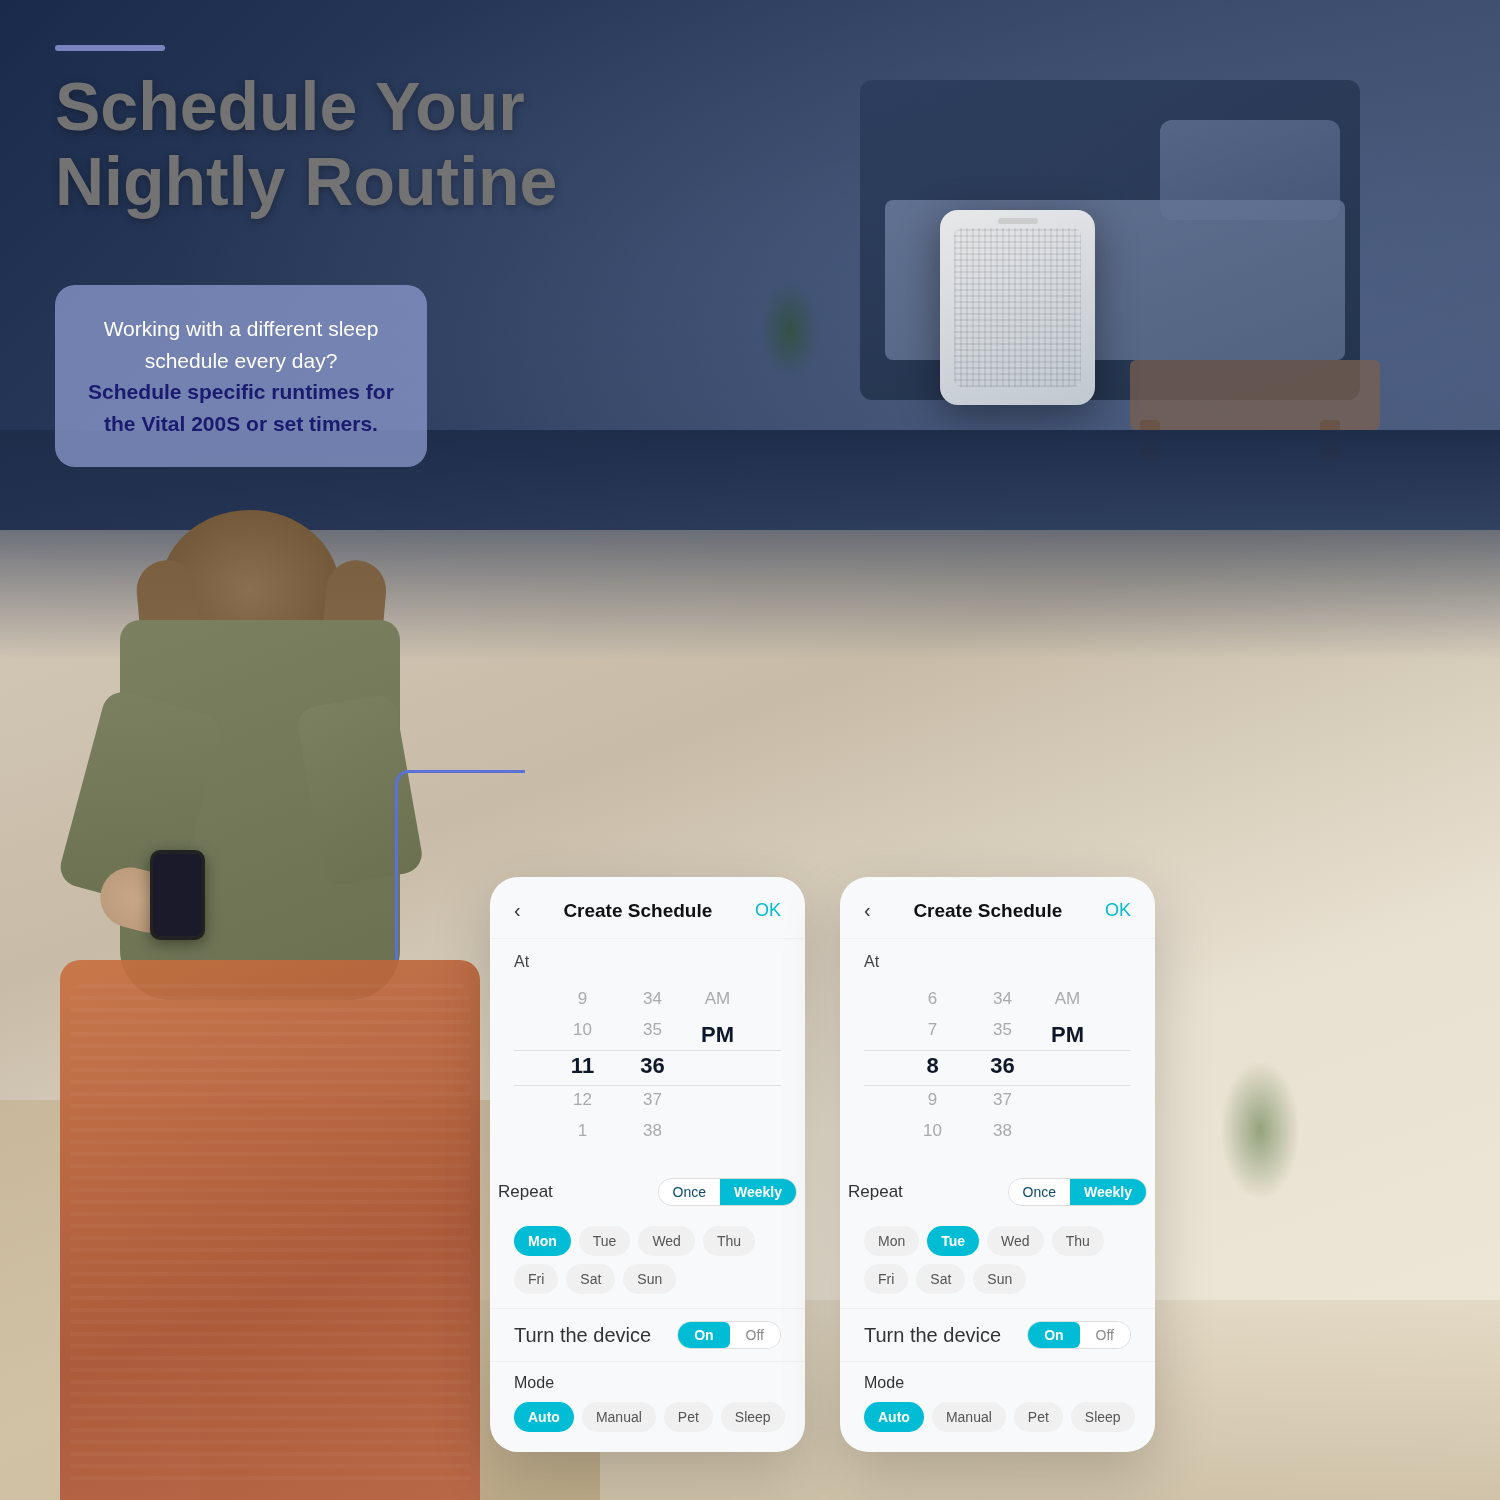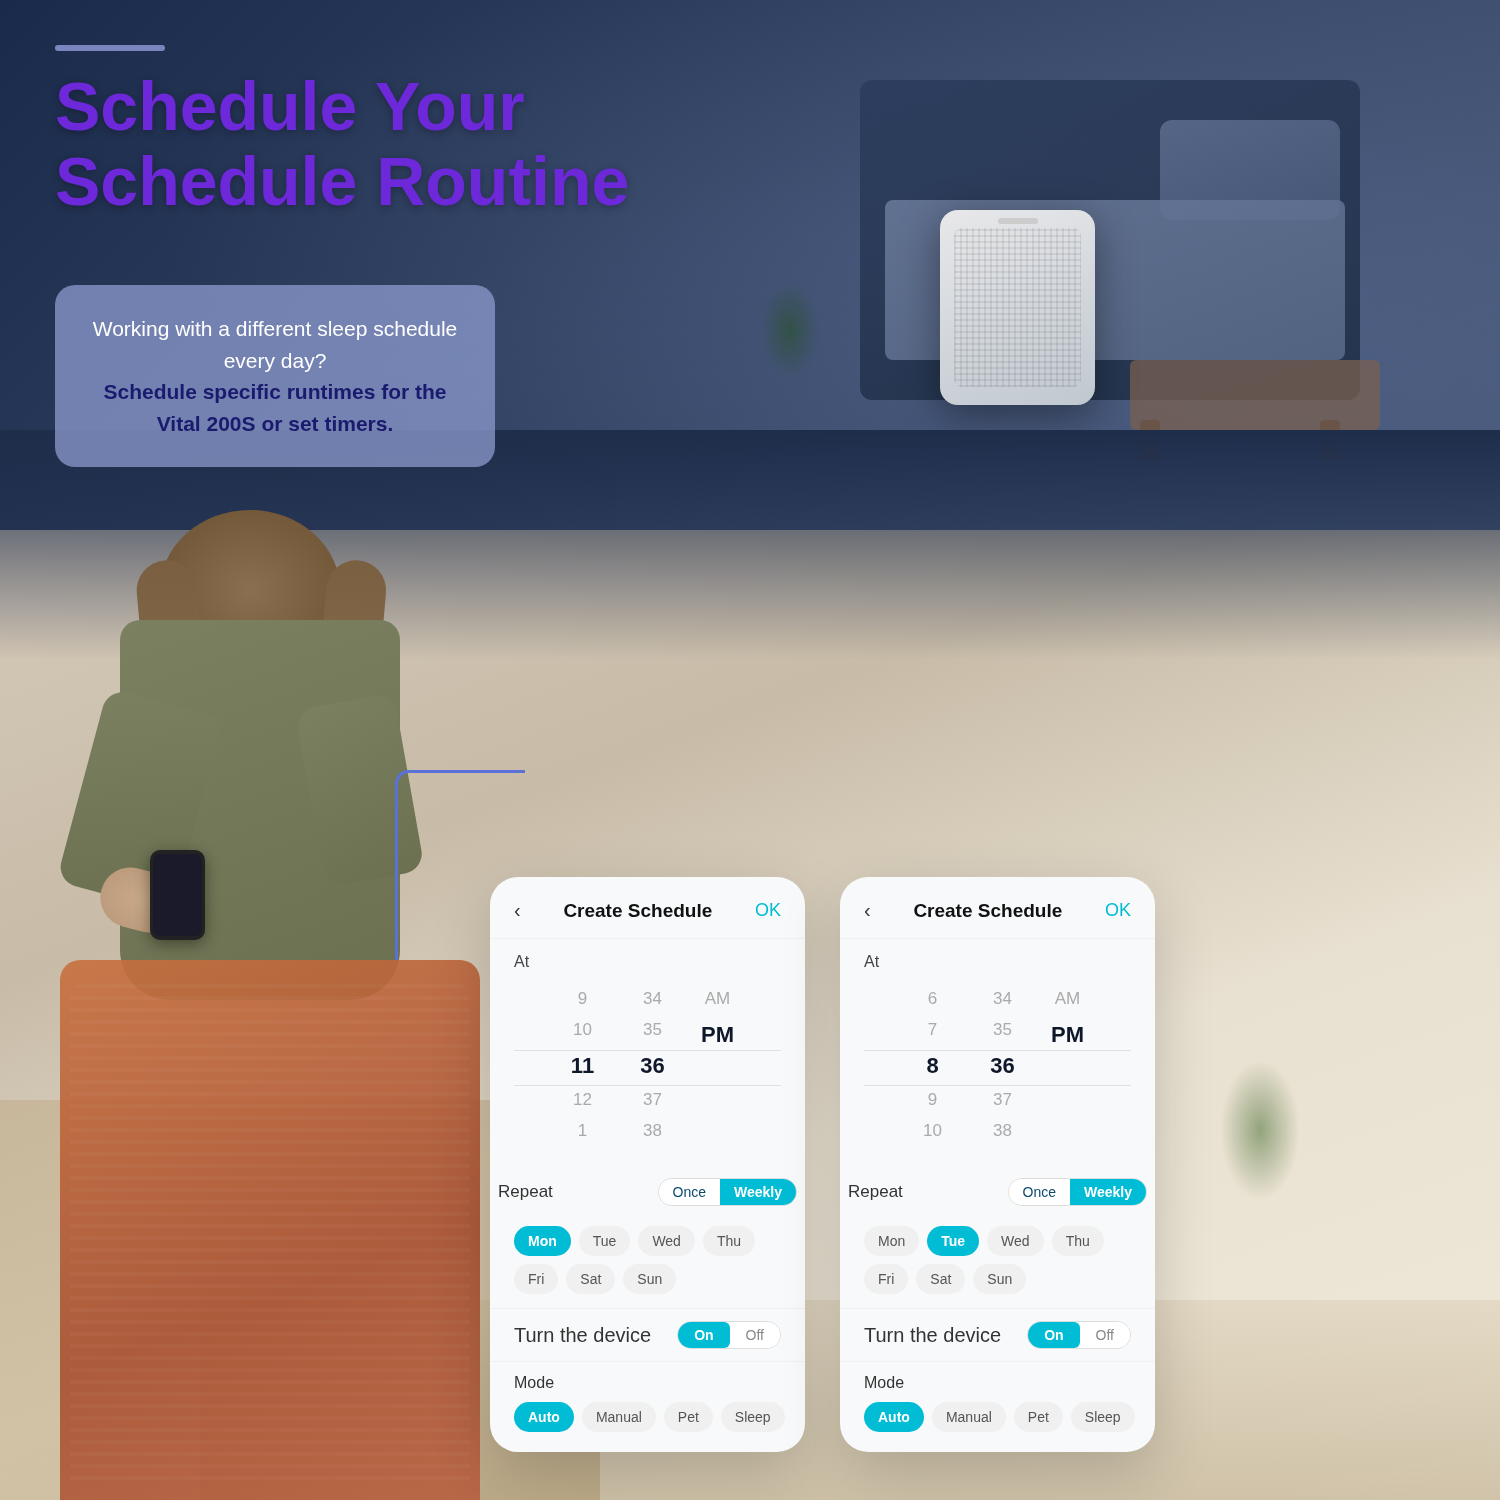--- a/index.html
+++ b/index.html
@@ -50,31 +50,31 @@
       width: 110px;
       height: 6px;
       background: #7a85c0;
       border-radius: 3px;
       margin-bottom: 18px;
     }
 
     .hero-title {
       font-size: 68px;
       font-weight: 800;
-      color: #6d28d9;
+      color: #737373;
       line-height: 1.1;
       text-shadow: 0 2px 8px rgba(0,0,0,0.3);
     }
 
     
     .info-box {
       position: absolute;
       top: 285px;
       left: 55px;
-      width: 440px;
+      width: 372px;
       background: rgba(140, 155, 205, 0.75);
       border-radius: 20px;
       padding: 28px 32px;
     }
 
     .info-box-text {
       font-size: 21px;
       color: white;
       line-height: 1.5;
       text-align: center;
@@ -352,21 +352,21 @@
 </div>
 
 <div style="position:absolute;top:430px;left:0;right:0;height:230px;overflow:hidden;">
   <div style="width:100%;height:100%;background:linear-gradient(180deg,#1e2d4a 0%,rgba(200,180,150,0.0) 100%);"></div>
 </div>
 
 <div class="hero-text">
   <div class="accent-line"></div>
   <div class="hero-title">
     <span>Schedule Your</span><br>
-    <span>Schedule Routine</span>
+    <span>Nightly Routine</span>
   </div>
 </div>
 
 <div class="info-box">
   <div class="info-box-text">
     <span>Working with a different sleep schedule every day?</span><br>
     <strong>Schedule specific runtimes for the Vital 200S or set timers.</strong>
   </div>
 </div>
 

